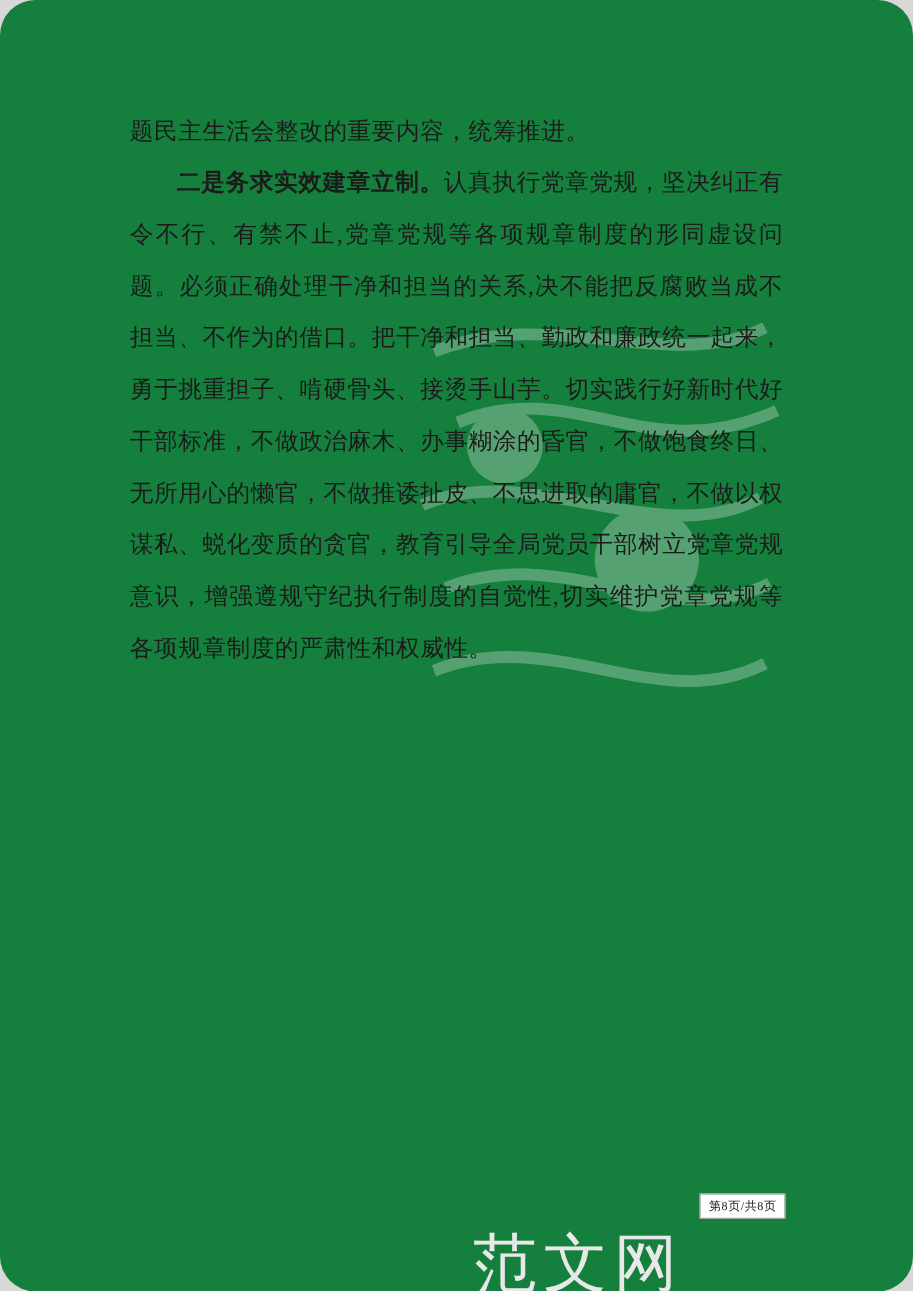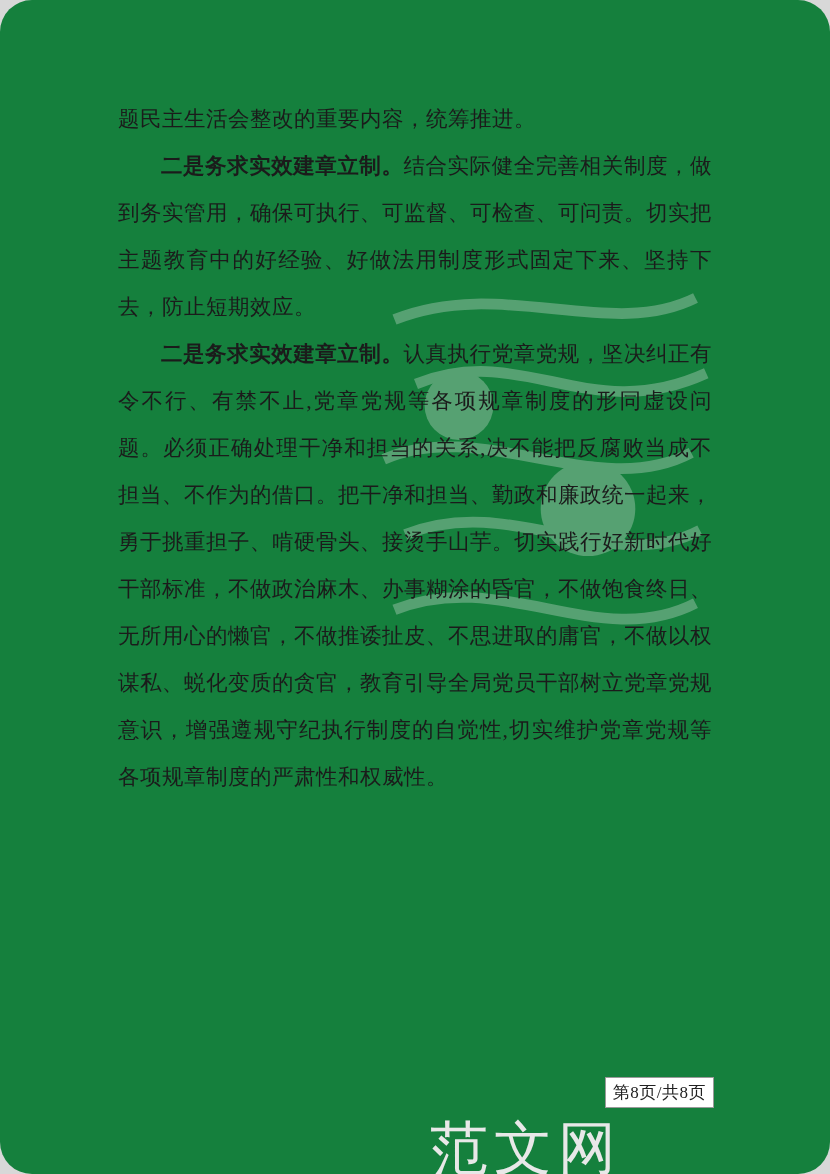--- a/index.html
+++ b/index.html
@@ -63,21 +63,21 @@
     font-weight: bold;
   }
   .footer {
     position: absolute;
     right: 116px;
     bottom: 66px;
     z-index: 3;
     border: 1px solid #9a9a9a;
     background: #ffffff;
     padding: 3px 7px;
-    font-size: 17px;
+    font-size: 11px;
     color: #222;
     font-family: "Liberation Serif", serif;
     letter-spacing: 0.5px;
     text-align: center;
   }
 </style>
 </head>
 <body>
 
 <div class="page">
@@ -99,23 +99,20 @@
   </div>
 
   <div class="wm-text">范文网</div>
 
   <div class="content">
 
     <p class="para">
       <span>题民主生活会整改的重要内容，统筹推进。</span>
     </p>
 
-    <p class="para indent">
-      <span class="lead">二是务求实效建章立制。</span><span>结合实际健全完善相关制度，做到务实管用，确保可执行、可监督、可检查、可问责。切实把主题教育中的好经验、好做法用制度形式固定下来、坚持下去，防止短期效应。</span>
-    </p>
 
     <p class="para indent">
       <span class="lead">二是务求实效建章立制。</span><span>认真执行党章党规，坚决纠正有令不行、有禁不止,党章党规等各项规章制度的形同虚设问题。必须正确处理干净和担当的关系,决不能把反腐败当成不担当、不作为的借口。把干净和担当、勤政和廉政统一起来，勇于挑重担子、啃硬骨头、接烫手山芋。切实践行好新时代好干部标准，不做政治麻木、办事糊涂的昏官，不做饱食终日、无所用心的懒官，不做推诿扯皮、不思进取的庸官，不做以权谋私、蜕化变质的贪官，教育引导全局党员干部树立党章党规意识，增强遵规守纪执行制度的自觉性,切实维护党章党规等各项规章制度的严肃性和权威性。</span>
     </p>
 
   </div>
 
   <div class="footer">第8页/共8页</div>
 
 </div>

